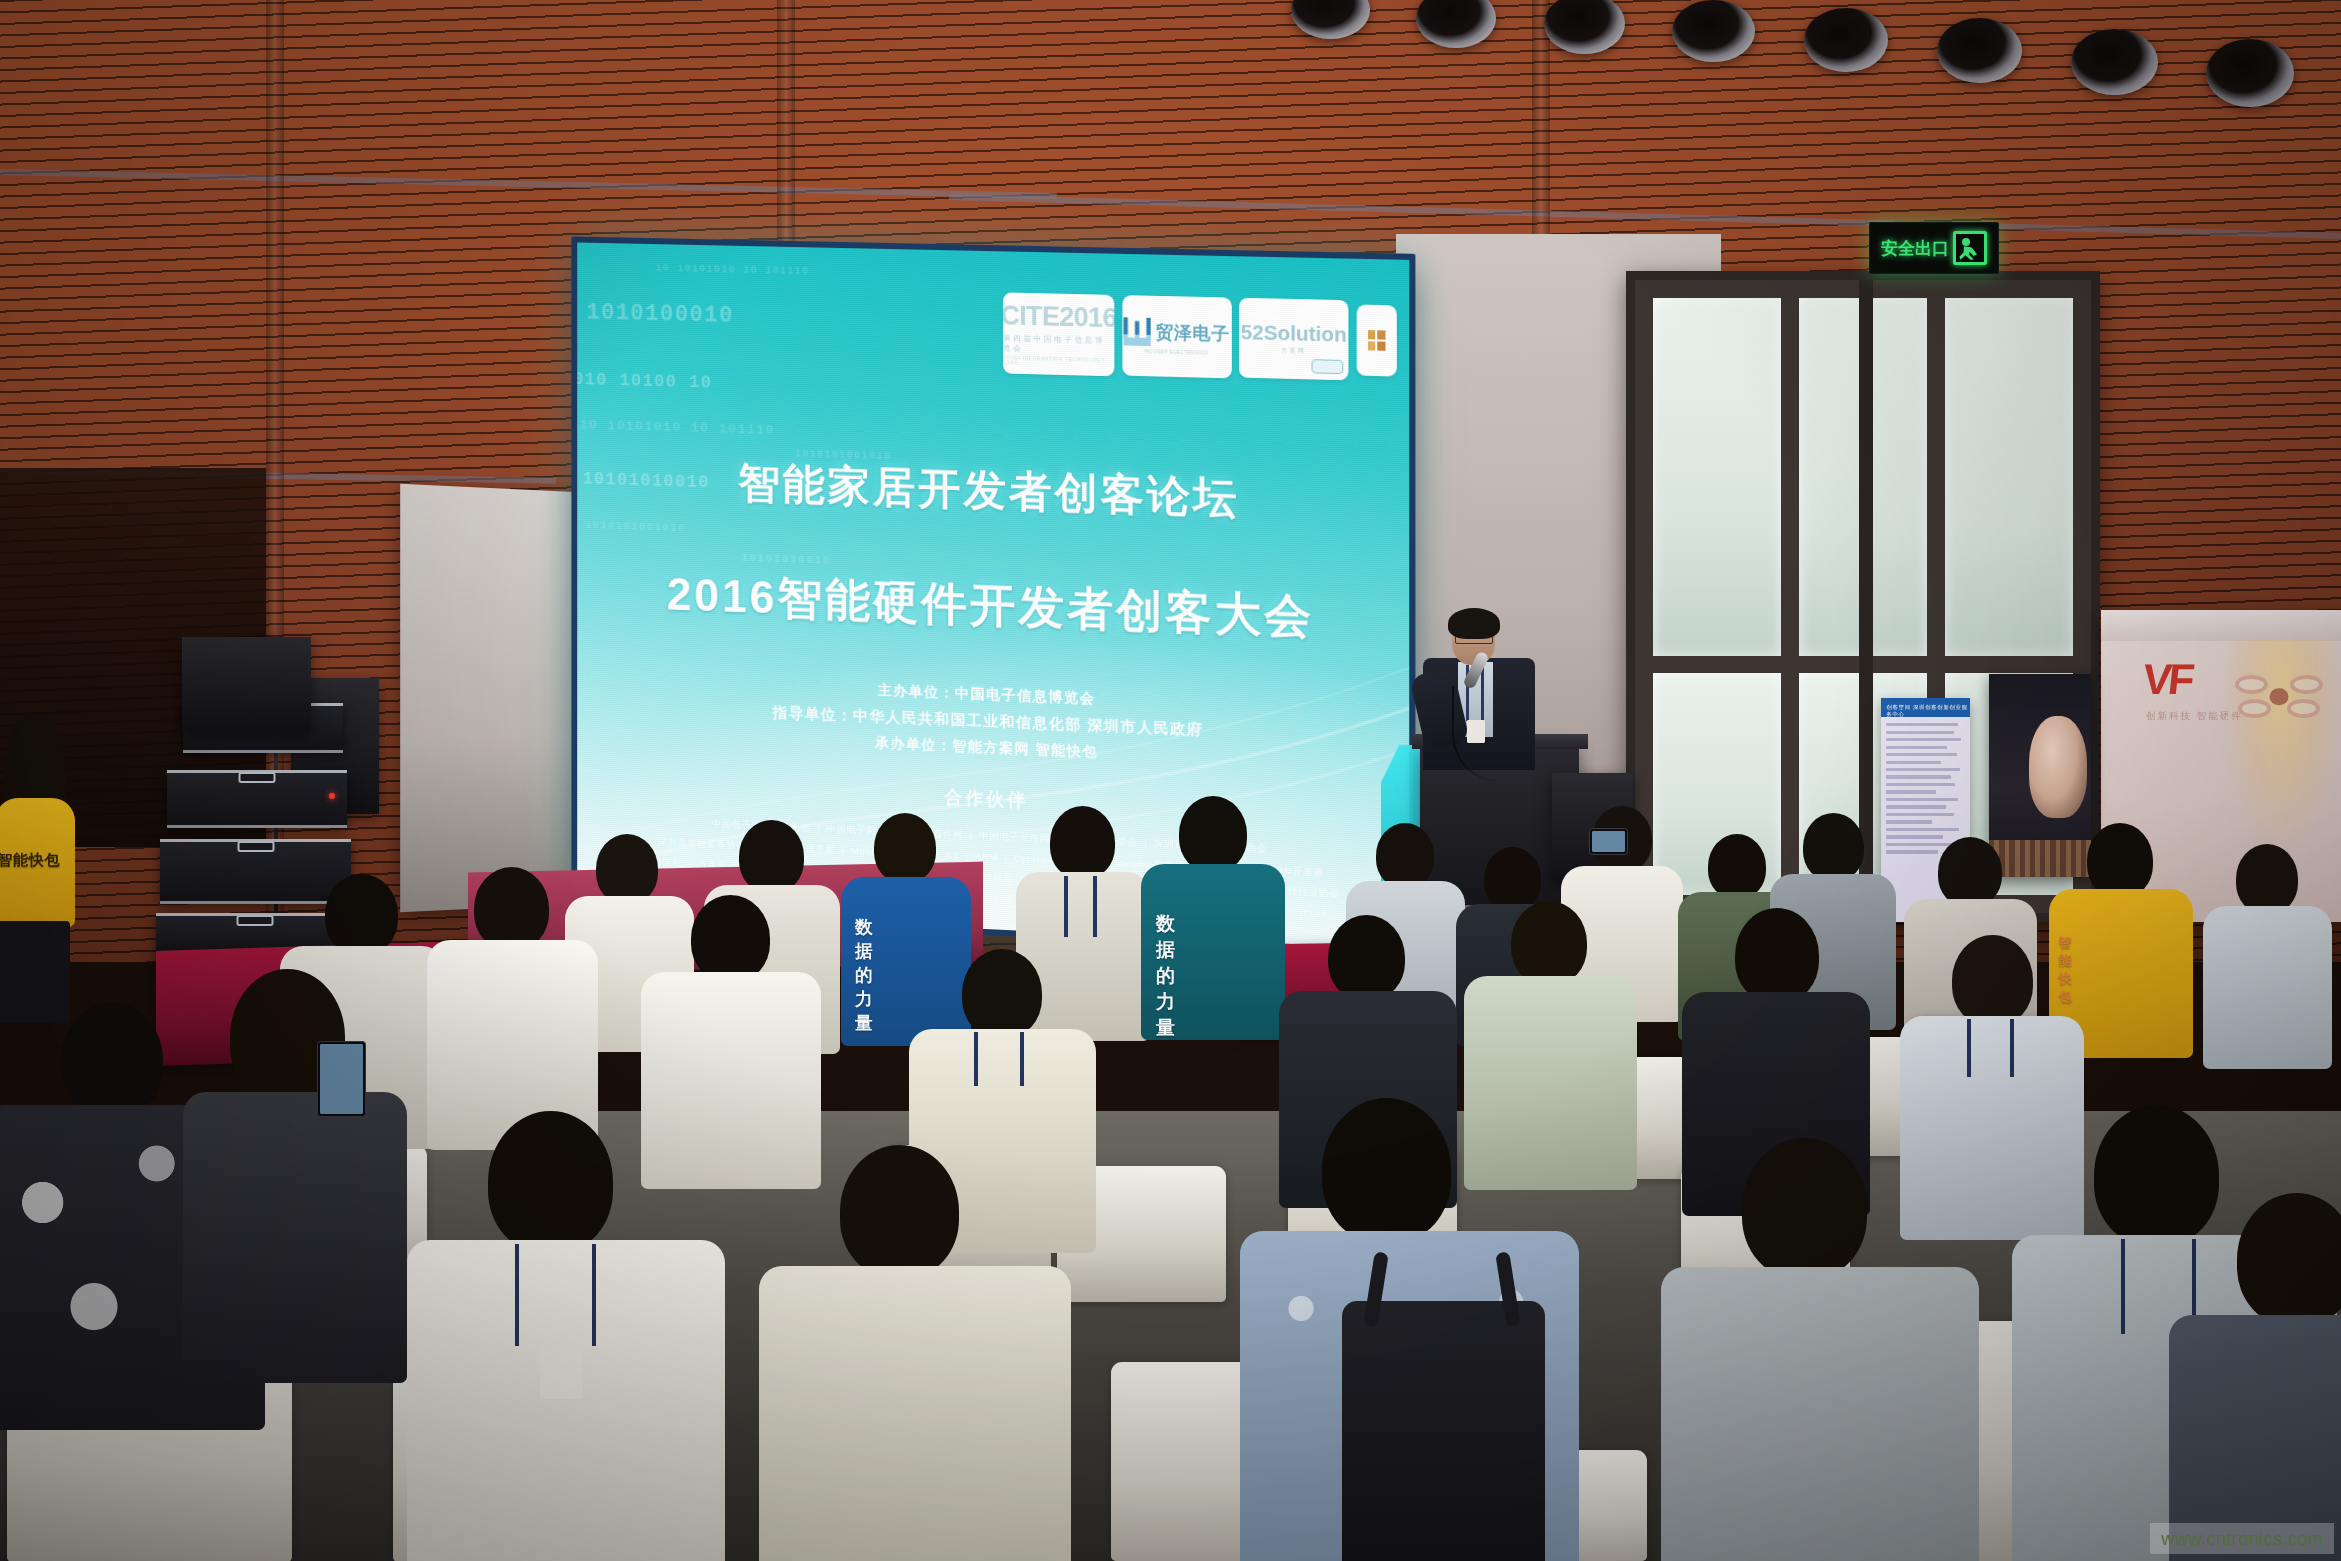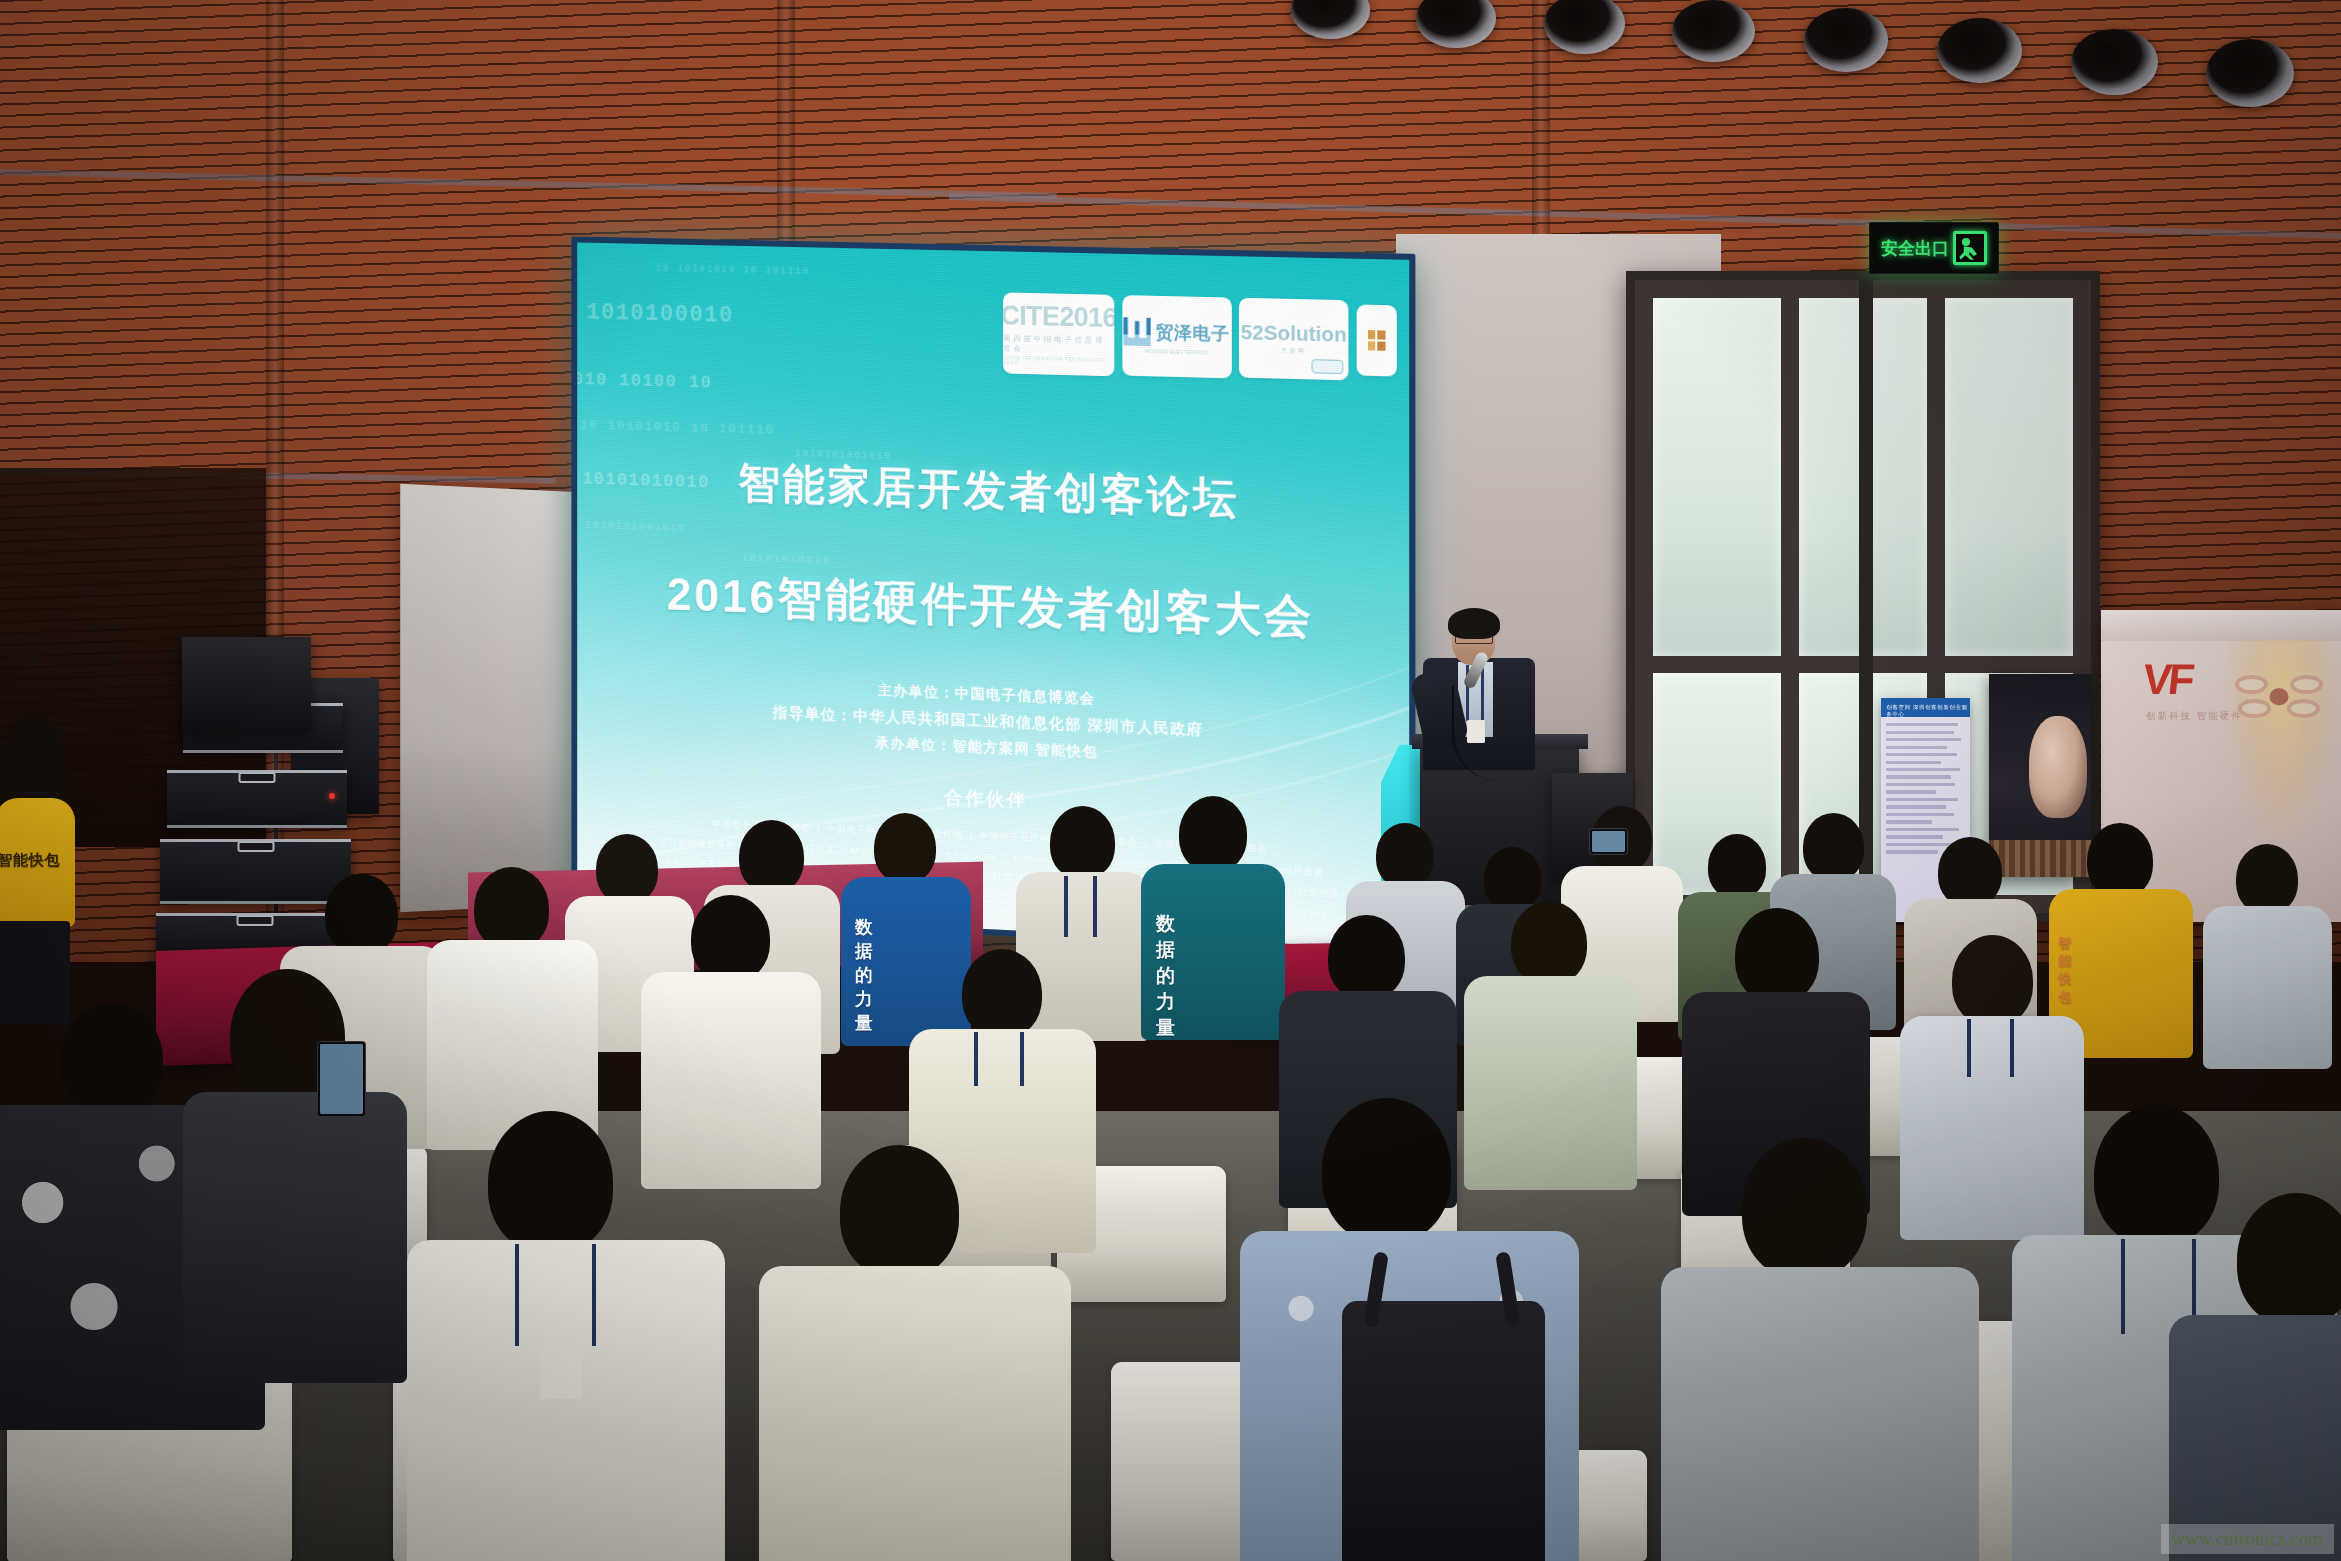--- a/index.html
+++ b/index.html
@@ -275,21 +275,21 @@
   .backpack { position:absolute; background:linear-gradient(180deg,#23232a,#121217);
               border-radius:15px 15px 11px 11px; }
   .backpack .strap { position:absolute; width:13.6px; background:#1a1a20; border-radius:6.8px; }
   .floor { position:absolute; left:0; top:1111px; width:2342px; height:450px;
            background:linear-gradient(180deg,#6d6a62 0%, #4e4b45 40%, #2e2c28 100%); }
 
   
   .watermark {
     position:absolute; right:8.1px; bottom:6.8px; padding:4.7px 11px;
     background:rgba(225,225,225,.30); color:#4f6d3a; font-size:18.3px; letter-spacing:0.3px;
-    font-family:Liberation Serif, serif;
+    font-family:Liberation Sans, sans-serif;
   }
   .dim-vignette {
     position:absolute; inset:0; pointer-events:none;
     background:radial-gradient(ellipse at 50% 42%, rgba(0,0,0,0) 40%, rgba(0,0,0,.36) 100%);
   }
 </style>
 </head>
 <body>
 
 <div id="scene">

